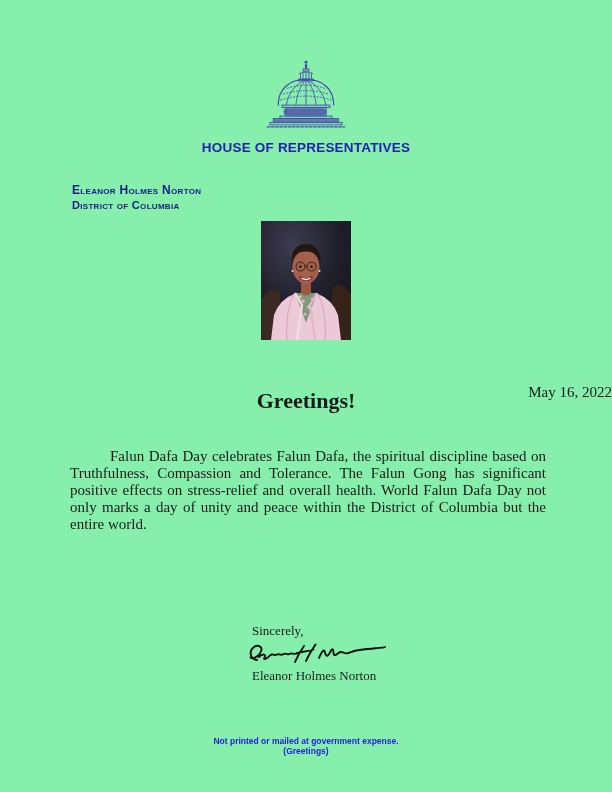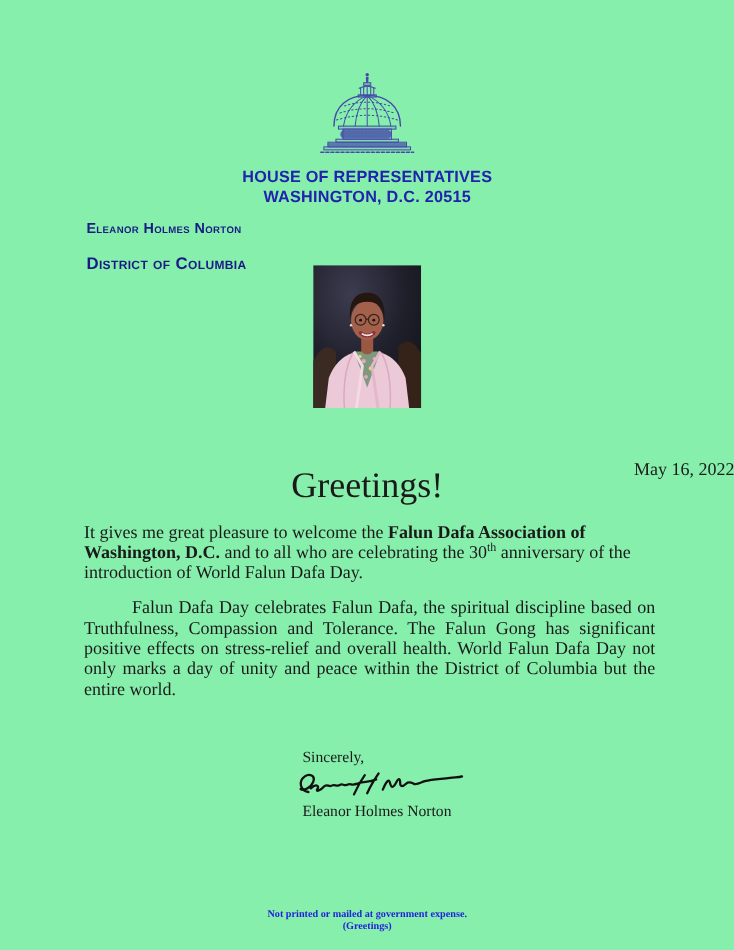--- a/index.html
+++ b/index.html
@@ -17,43 +17,43 @@
     position:absolute;top:140px;left:0;width:100%;
     text-align:center;
     font-family:"Liberation Sans", sans-serif;
     font-weight:bold;font-size:13.5px;line-height:15.5px;
     color:var(--header_blue,#2222AE);
     letter-spacing:0.2px;
   }
   .member{position:absolute;top:183px;left:72px;color:var(--name_navy,#1A1A86);
     font-family:"Liberation Sans", sans-serif;font-weight:bold;}
   .member-name{font-size:12px;font-variant:small-caps;letter-spacing:0.3px;}
-  .member-district{font-size:14px;font-variant:small-caps;text-align:left;letter-spacing:0.3px;margin-top:14px;}
+  .member-district{font-size:11px;font-variant:small-caps;text-align:left;letter-spacing:0.3px;margin-top:2px;}
   
   .photo{position:absolute;top:221px;left:261px;width:90px;height:119px;}
   .photo svg{display:block;}
   
   .date{position:absolute;top:349px;left:0;width:100%;text-align:right;font-size:15px;margin-top:35px;}
   .salutation{position:absolute;top:388px;left:0;width:100%;text-align:center;
-    font-size:30px;font-weight:normal;}
+    font-size:22px;font-weight:bold;}
   
   .body{position:absolute;top:436px;left:70px;width:476px;font-size:15px;line-height:17px;}
   .body p{margin:0;}
   .body sup{font-size:10px;line-height:0;}
   .p2{margin-top:12px !important;text-indent:40px;text-align:justify;}
   .p3{margin-top:17px !important;text-indent:40px;text-align:justify;}
   
   .sig{position:absolute;top:623px;left:252px;font-size:13px;line-height:16px;}
   .sig-img{margin:1px 0 0 -6px;height:28px;}
   .signer{margin-top:0px;}
   
   .footer{
     position:absolute;top:736px;left:0;width:100%;text-align:center;
-    font-family:Liberation Serif, serif;font-weight:bold;
-    font-size:8.5px;line-height:10px;color:var(--footer_blue,#2222DD);margin-top:20px;
+    font-family:Liberation Sans, sans-serif;font-weight:bold;
+    font-size:8.5px;line-height:10px;color:var(--footer_blue,#2222DD);
   }
 </style>
 </head>
 <body>
 
 <div class="page">
 
   <div class="seal">
     <svg width="84" height="74" viewBox="0 0 100 86">
       <g stroke="#4747AC" fill="none" stroke-width="1" stroke-linecap="round">
@@ -91,21 +91,20 @@
         <line x1="12.5" y1="73.3" x2="87.5" y2="73.3" stroke-width="3.4" stroke-dasharray="1,2.2" opacity="0.7"></line>
 
         <rect x="7" y="75.6" width="86" height="3" fill="#4747AC" fill-opacity="0.1"></rect>
         <path d="M4,81 L96,81" stroke-width="1.6" stroke-dasharray="3,2"></path>
       </g>
     </svg>
   </div>
 
   <div class="org">
     <div>HOUSE OF REPRESENTATIVES</div>
-    <div>WASHINGTON, D.C. 20515</div>
   </div>
 
   <div class="member">
     <div class="member-name">Eleanor Holmes Norton</div>
     <div class="member-district">District of Columbia</div>
   </div>
 
   <div class="photo">
     <svg width="90" height="119" viewBox="0 0 90 119">
       <defs>
@@ -152,21 +151,20 @@
       <circle cx="31.5" cy="50" r="1" fill="#e8e0d0"></circle>
       <circle cx="58.5" cy="50" r="1" fill="#e8e0d0"></circle>
     </svg>
   </div>
 
   <div class="date">May 16, 2022</div>
 
   <div class="salutation">Greetings!</div>
 
   <div class="body">
-    <p class="p1"><span>It gives me great pleasure to welcome the </span><b>Falun Dafa Association of Washington, D.C.</b><span> and to all who are celebrating the 30</span><sup>th</sup><span> anniversary of the introduction of World Falun Dafa Day.</span></p>
     <p class="p2">Falun Dafa Day celebrates Falun Dafa, the spiritual discipline based on Truthfulness, Compassion and Tolerance.  The Falun Gong has significant positive effects on stress-relief and overall health.  World Falun Dafa Day not only marks a day of unity and peace within the District of Columbia but the entire world.</p>
   </div>
 
   <div class="sig">
     <div>Sincerely,</div>
     <div class="sig-img">
       <svg width="142" height="28" viewBox="0 0 142 28">
         <g stroke="#111111" stroke-width="1.9" fill="none" stroke-linecap="round" stroke-linejoin="round">
           <path d="M11,20 C4,19 2.5,11 8,7 C12,4.2 17,6.5 15,11.5 C13,16.5 7,19.5 4.5,17.5 M13,17 C17,13 20.5,14.5 18.5,17.5 C16.5,20.5 21.5,18.5 24,15.5 C26.5,12.5 28,16.5 31,14.5 C33,13.2 34.5,16 37.5,14 C39.5,12.6 41,15.6 44,13.8 C46,12.6 47.5,15 50.5,13.2"></path>
           <path d="M58,6 C54,11.5 51,17.5 49,22 M50.5,13.5 C56,10.5 61,12.5 67.5,9.5 M69.5,4.5 C65.5,10.5 62,16.5 60,21"></path>

